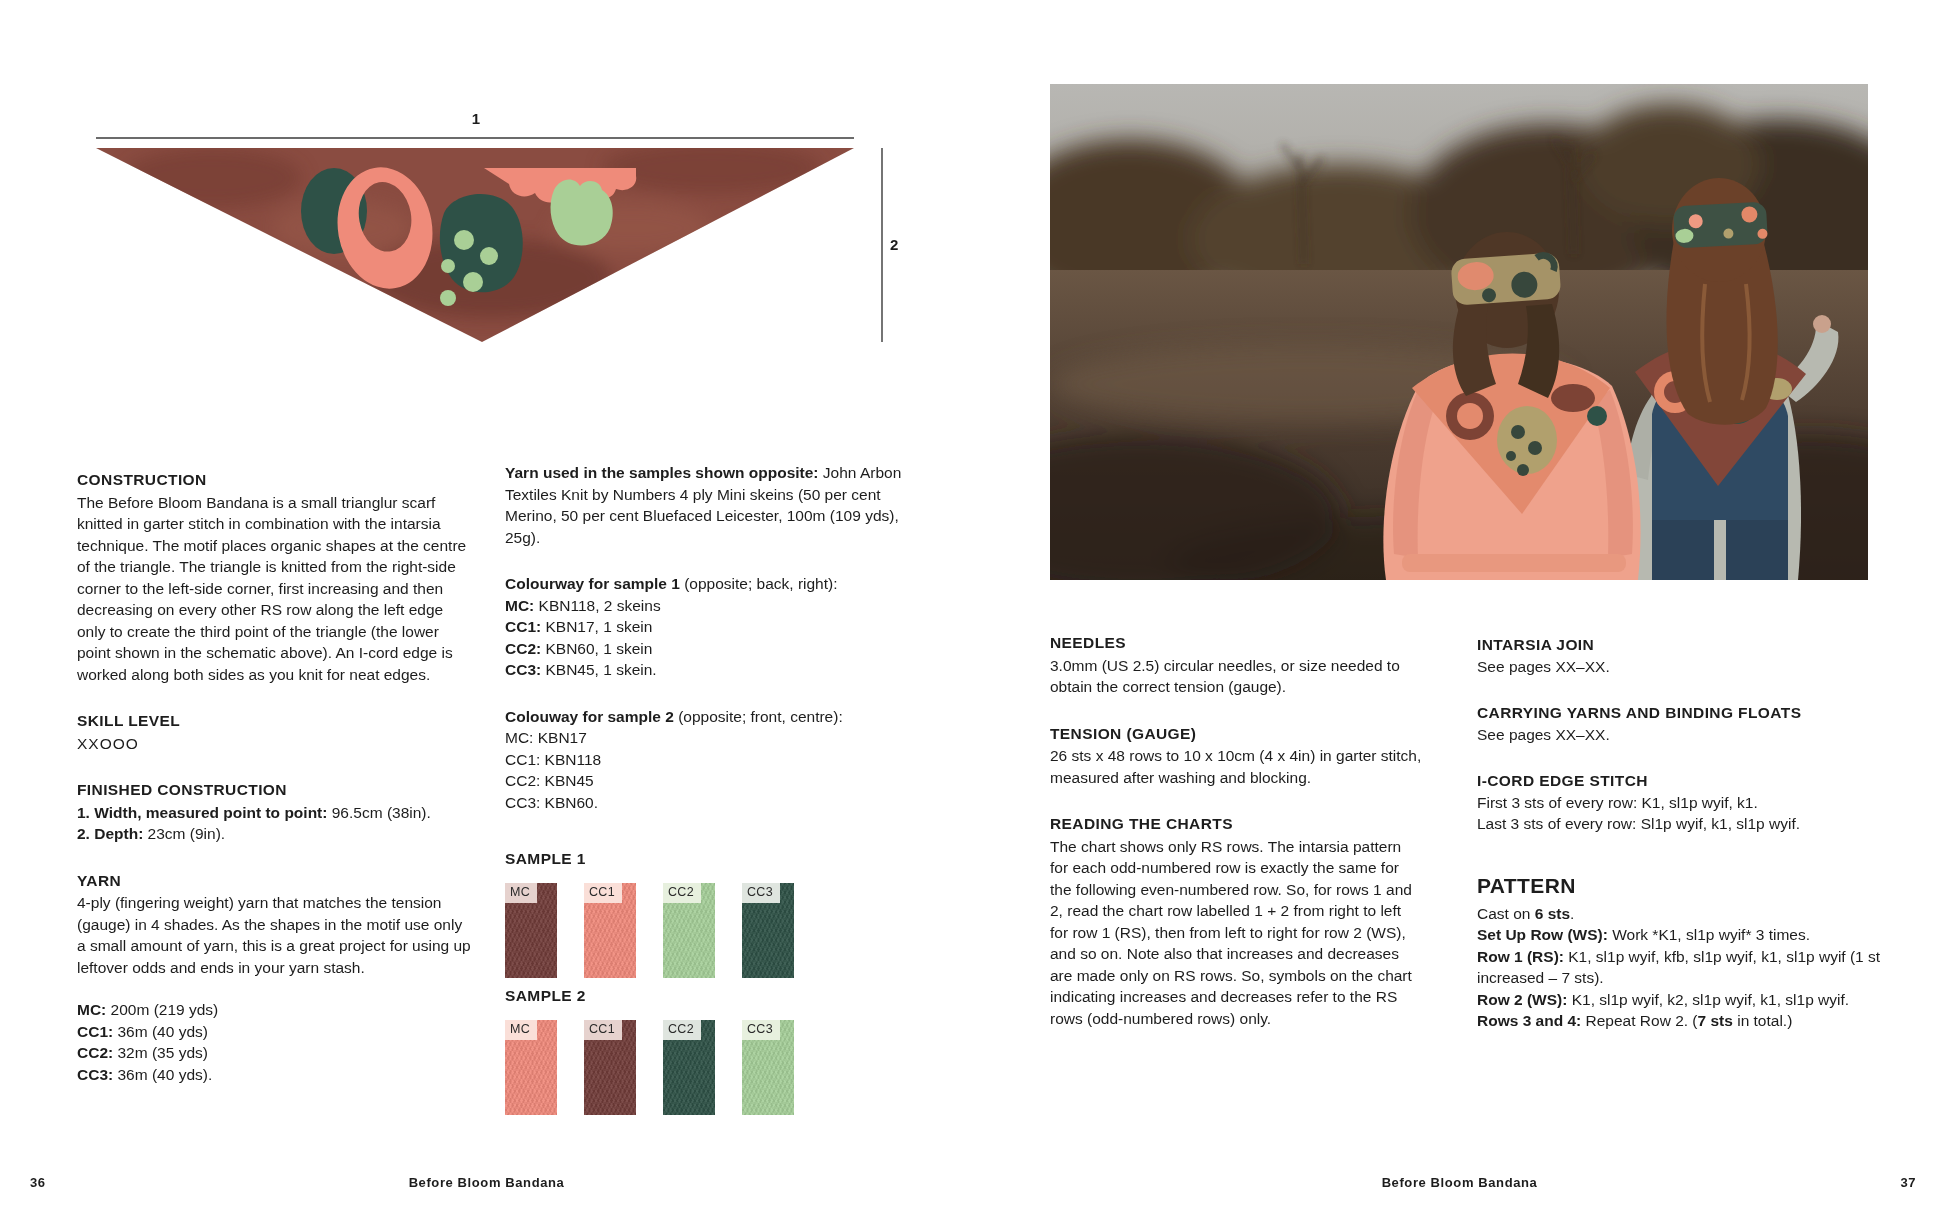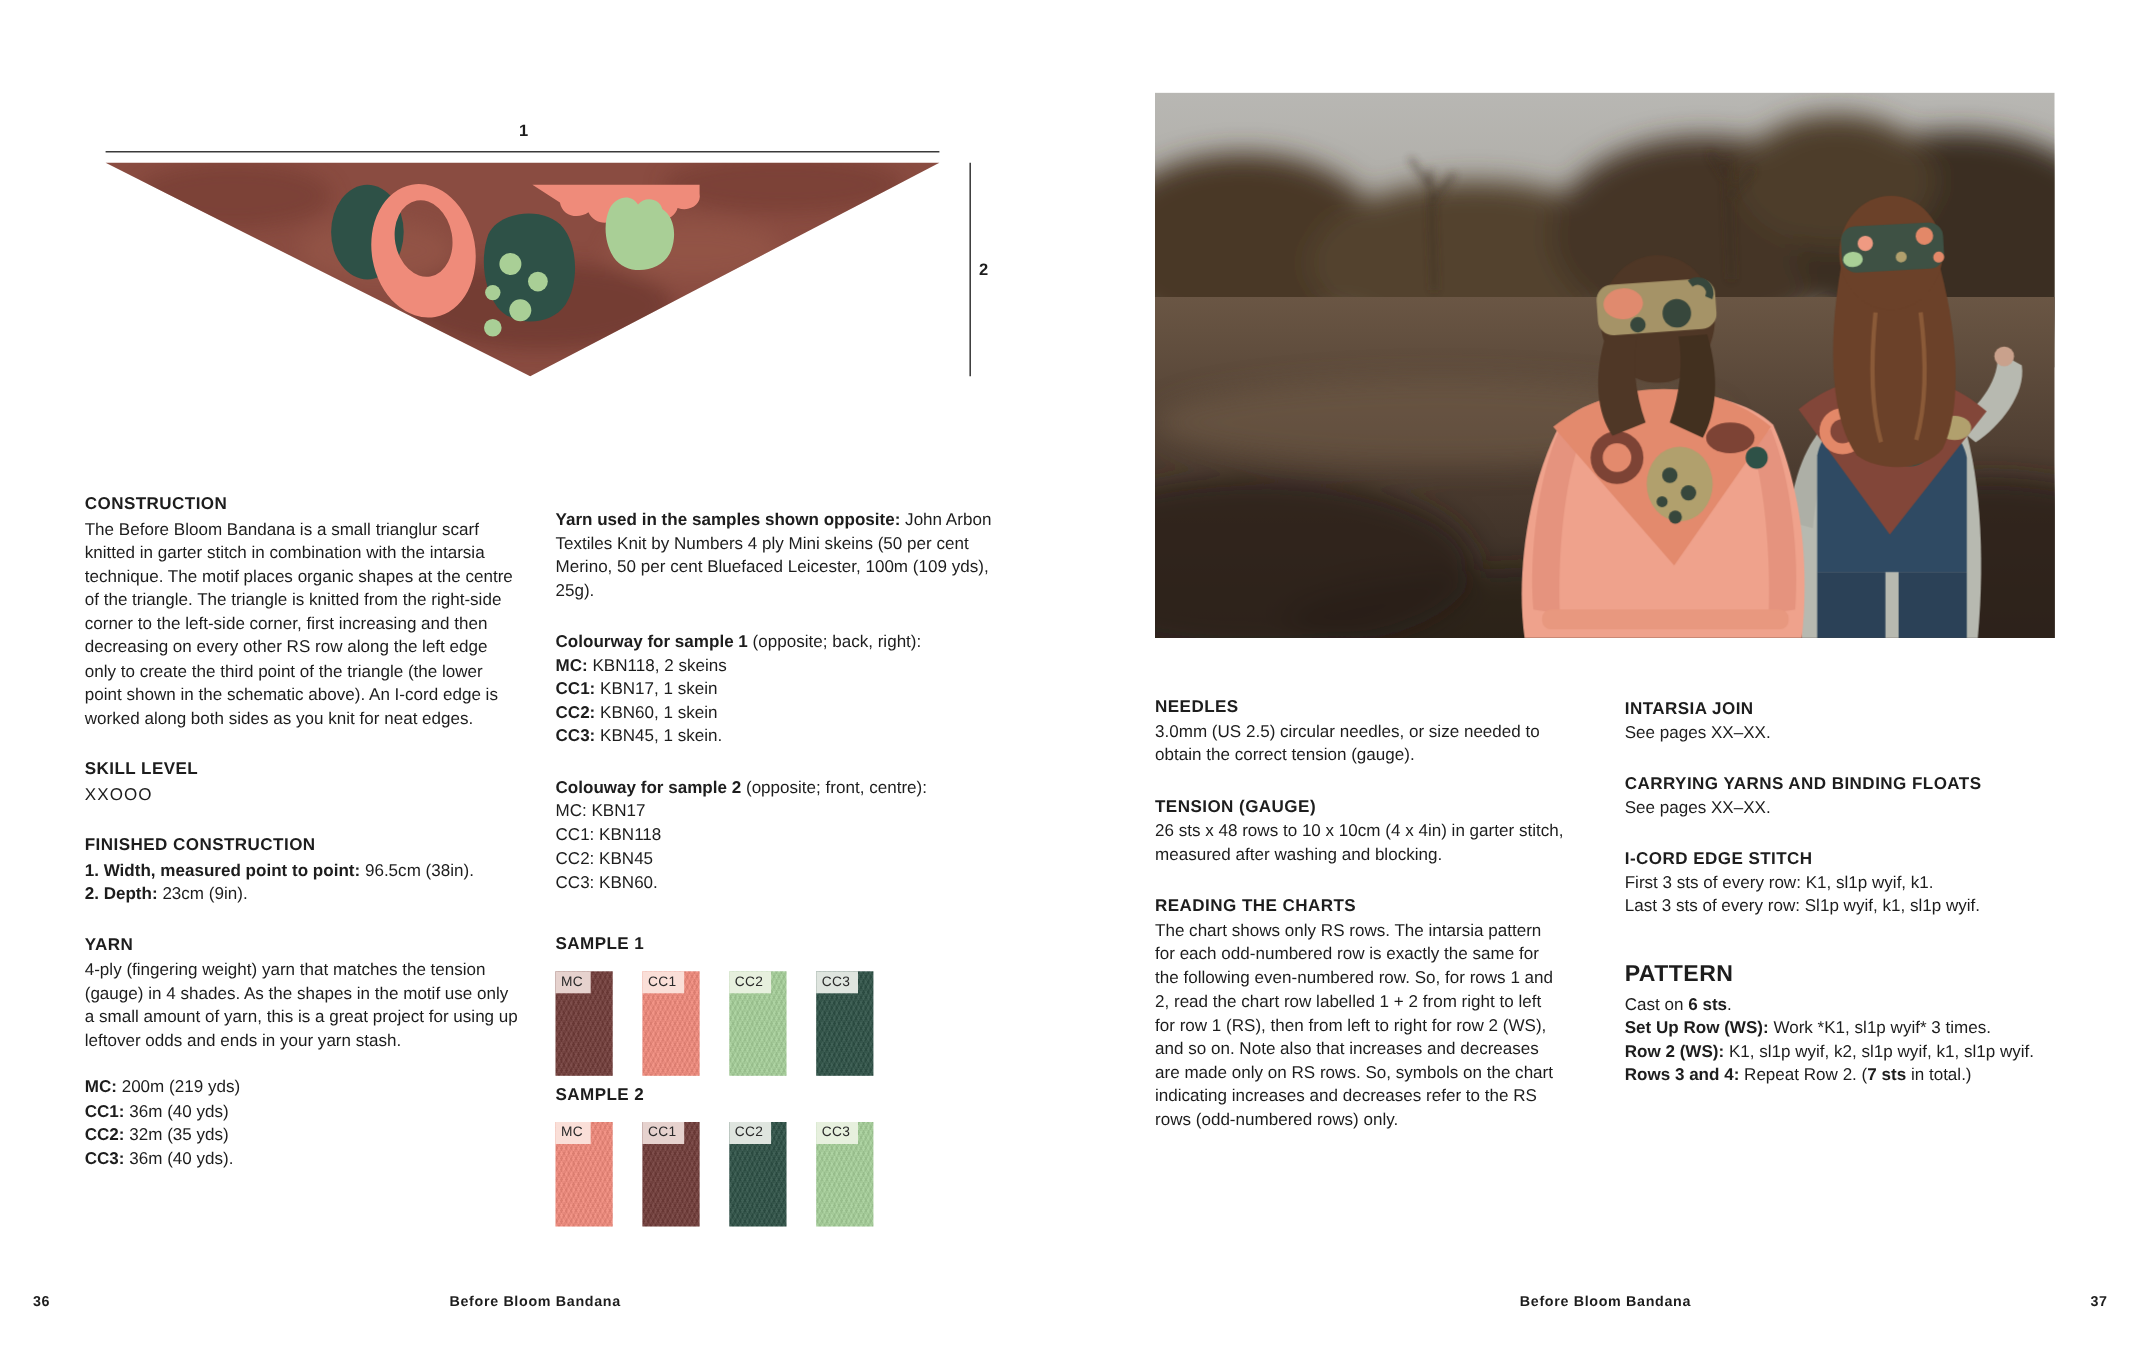--- a/index.html
+++ b/index.html
@@ -87,21 +87,21 @@
           <circle cx="381" cy="174" r="10" fill="#a9cf96" style="fill: rgb(169, 207, 150);"></circle>
           <circle cx="356" cy="190" r="8" fill="#a9cf96" style="fill: rgb(169, 207, 150);"></circle>
           <path d="M462,82 c6,-12 20,-14 26,-4 c6,-8 20,-6 22,4 c10,6 14,22 8,38 c-8,20 -40,24 -52,6 c-8,-12 -10,-30 -4,-44 z" fill="#a9cf96" style="fill: rgb(169, 207, 150);"></path>
         </g>
 
         <line x1="790" y1="40" x2="790" y2="234" stroke="#3a3a3a" stroke-width="1.4"></line>
         <text x="798" y="142" font-size="15" font-weight="700" fill="#1d1d1d">2</text>
       </svg>
     </figure>
 
-    <div class="abs" style="left:77px;top:448px;width:398px;">
+    <div class="abs" style="left:77px;top:469px;width:398px;">
       <div class="sec">
         <h4>CONSTRUCTION</h4>
         <p>The Before Bloom Bandana is a small trianglur scarf knitted in garter stitch in combination with the intarsia technique. The motif places organic shapes at the centre of the triangle. The triangle is knitted from the right-side corner to the left-side corner, first increasing and then decreasing on every other RS row along the left edge only to create the third point of the triangle (the lower point shown in the schematic above). An I-cord edge is worked along both sides as you knit for neat edges.</p>
       </div>
       <div class="sec">
         <h4>SKILL LEVEL</h4>
         <p style="letter-spacing:1px;">XXOOO</p>
       </div>
       <div class="sec">
         <h4>FINISHED CONSTRUCTION</h4>
@@ -322,20 +322,21 @@
       <div class="subsec">
         <p class="subhead">I-CORD EDGE STITCH</p>
         <p class="line">First 3 sts of every row: K1, sl1p wyif, k1.</p>
         <p class="line">Last 3 sts of every row: Sl1p wyif, k1, sl1p wyif.</p>
       </div>
 
       <div style="height:12px;"></div>
       <h3 class="bighead">PATTERN</h3>
       <p class="line"><span>Cast on </span><span class="b">6 sts</span><span>.</span></p>
       <p class="line"><span class="b">Set Up Row (WS):</span><span> Work *K1, sl1p wyif* 3 times.</span></p>
+      <p class="line"><span class="b">Row 1 (RS):</span><span> K1, sl1p wyif, kfb, sl1p wyif, k1, sl1p wyif (1 st increased – 7 sts).</span></p>
       <p class="line"><span class="b">Row 2 (WS):</span><span> K1, sl1p wyif, k2, sl1p wyif, k1, sl1p wyif.</span></p>
       <p class="line"><span class="b">Rows 3 and 4:</span><span> Repeat Row 2. (</span><span class="b">7 sts</span><span> in total.)</span></p>
     </div>
 
     <div class="abs footer-title" style="left:973px;width:973px;top:1172px;">Before Bloom Bandana</div>
     <div class="abs folio" style="right:30px;top:1172px;">37</div>
   </section>
 </div>
 
 </body></html>

